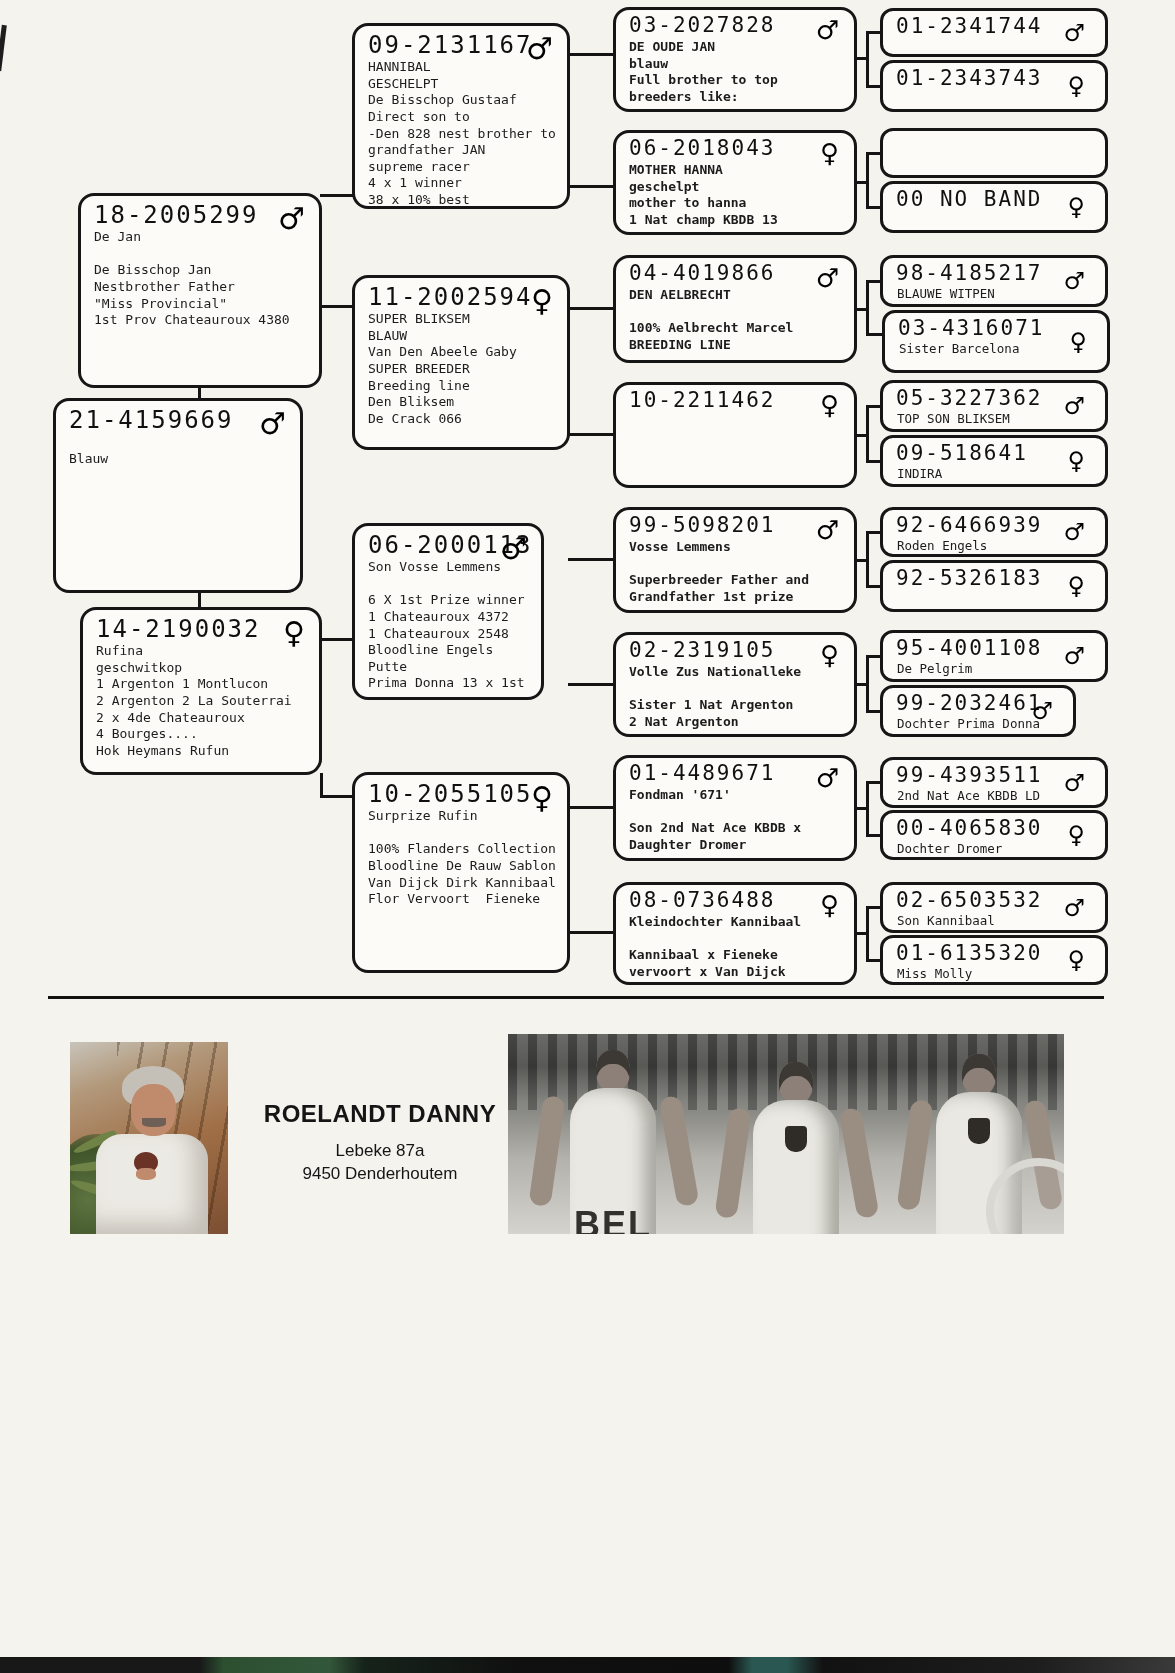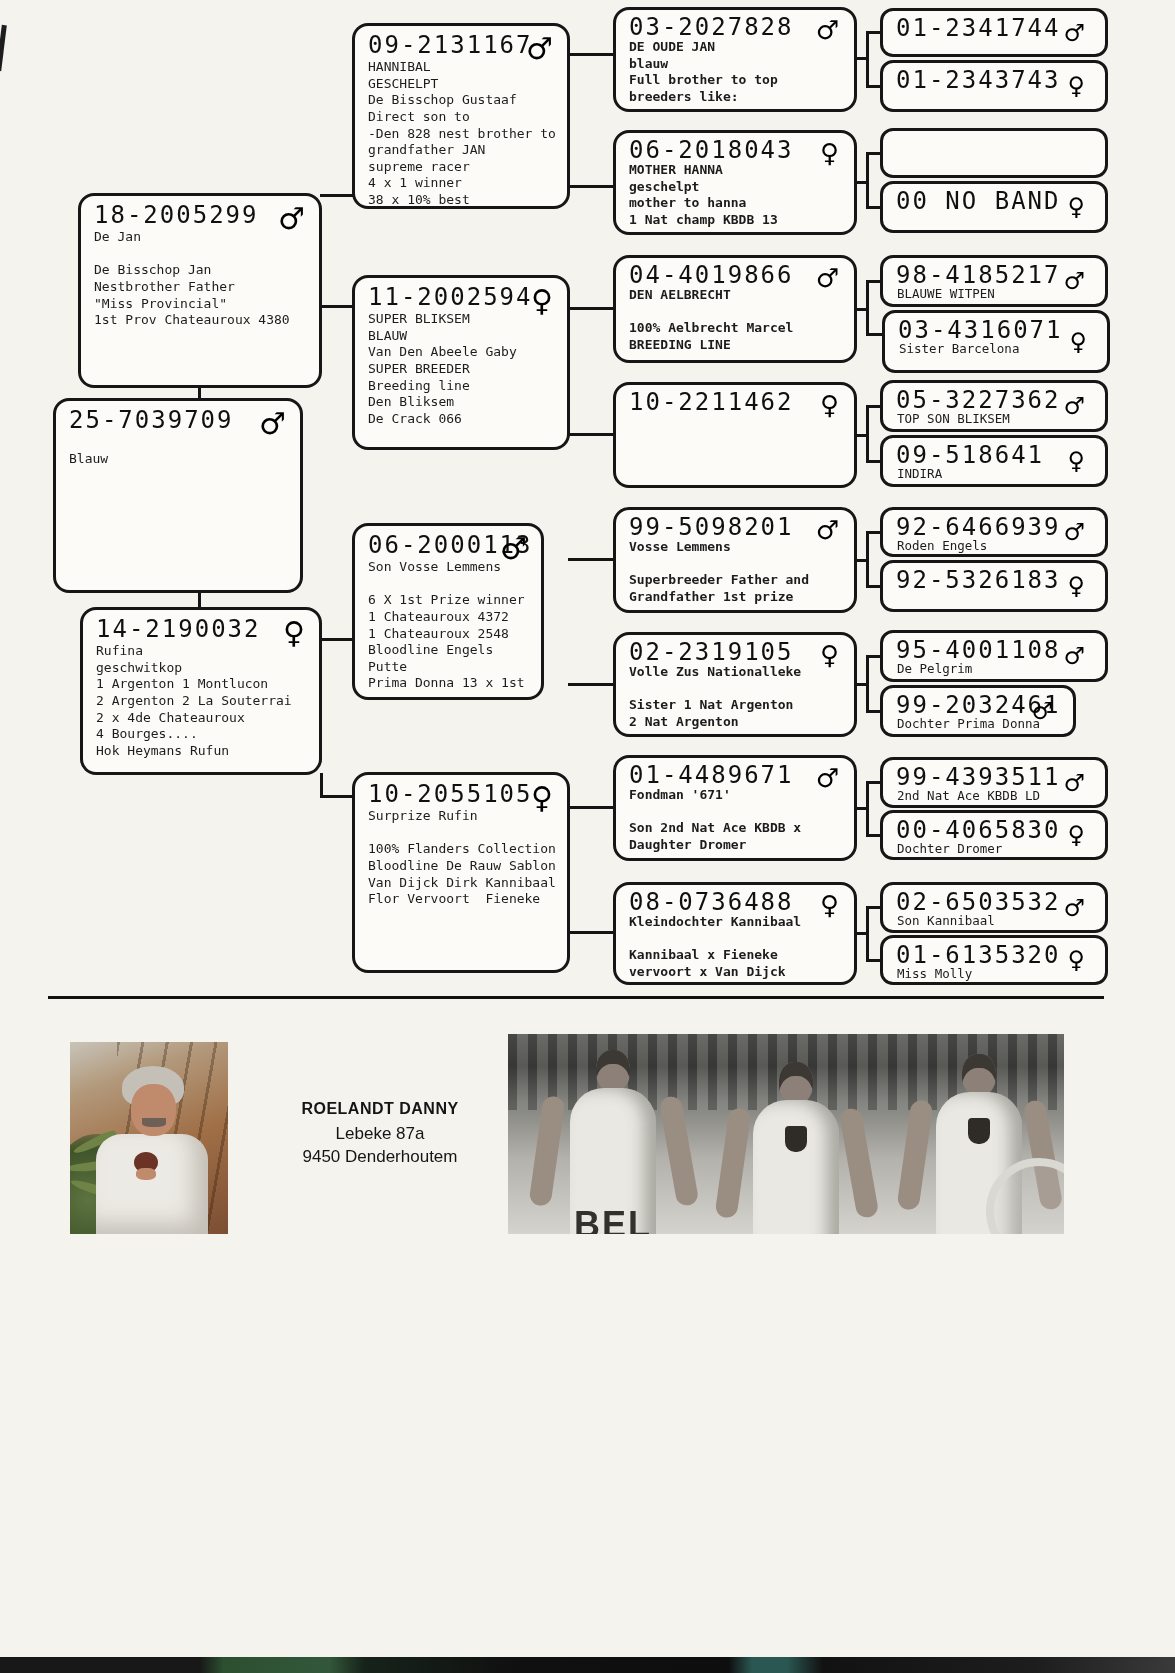--- a/index.html
+++ b/index.html
@@ -1,33 +1,33 @@
 <!DOCTYPE html>
 <html><head>
 <meta charset="utf-8">
 <style>
   html,body{margin:0;padding:0;background:#d8d6d0;}
   .page{position:relative;width:1175px;height:1673px;background:#f4f3ee;overflow:hidden;
         font-family:"DejaVu Sans Mono","Liberation Mono",monospace;color:#1b1b1b;}
   .pbox{position:absolute;background:#fcfbf8;border:3px solid #161616;border-radius:16px;box-sizing:border-box;}
   .pbox.small{border-radius:13px;}
   .ring{position:absolute;left:13px;top:6px;font-size:24px;line-height:1.1;letter-spacing:2px;color:#101010;white-space:nowrap;}
-  .small .ring,.mid .ring{font-size:24px;top:4px;}
+  .small .ring,.mid .ring{font-size:21px;top:4px;}
   .details{position:absolute;left:13px;top:33px;right:8px;font-size:13px;line-height:1.28;white-space:pre-wrap;color:#1c1c1c;}
   .mid .details{top:29px;font-weight:bold;}
   .sub{position:absolute;left:14px;top:28px;font-size:12.5px;white-space:nowrap;color:#1c1c1c;}
   .sex{position:absolute;right:14px;top:8px;font-family:"DejaVu Sans",sans-serif;font-weight:900;font-size:30px;line-height:1;color:#000;}
   .mid .sex{font-size:26px;top:7px;right:15px;}
   .small .sex{font-size:24px;top:50%;transform:translateY(-50%);right:20px;}
   .ln{position:absolute;background:#141414;}
   .divider{position:absolute;left:48px;top:996px;width:1056px;height:3px;background:#111;}
   
   .owner-block{position:absolute;left:255px;top:1100px;width:250px;text-align:center;
                font-family:"Liberation Sans",sans-serif;color:#151515;}
-  .owner-name{font-size:16px;font-weight:bold;letter-spacing:.5px;margin-bottom:6px;}
+  .owner-name{font-size:24px;font-weight:bold;letter-spacing:.5px;margin-bottom:13px;}
   .owner-line{font-size:17px;margin-top:3px;}
   .photo{position:absolute;overflow:hidden;}
   .photo-left{left:70px;top:1042px;width:158px;height:192px;
     background:linear-gradient(160deg,#c8c4ba 0%,#b2987a 22%,#a06f47 55%,#7c4f33 100%);}
   .fence{position:absolute;right:0;top:0;width:70%;height:100%;
     background:repeating-linear-gradient(100deg,rgba(40,20,5,.30) 0 3px,rgba(255,255,255,0) 3px 24px);}
   .foliage1{position:absolute;left:-18px;bottom:-10px;width:90px;height:110px;border-radius:50%;
     background:radial-gradient(circle at 40% 60%,#5d7340 0%,#3f5429 60%,rgba(63,84,41,0) 100%);}
   .leaf{position:absolute;background:#6f8347;border-radius:40% 60% 10% 90%;}
   .hair{position:absolute;left:52px;top:24px;width:62px;height:42px;border-radius:50% 50% 40% 40%;background:#c4c0b8;}
@@ -109,21 +109,21 @@
   <div class="ln" style="left:855px;top:807px;width:14px;height:3px"></div>
   <div class="ln" style="left:866px;top:781px;width:3px;height:56px"></div>
   <div class="ln" style="left:866px;top:781px;width:16px;height:3px"></div>
   <div class="ln" style="left:866px;top:834px;width:16px;height:3px"></div>
   <div class="ln" style="left:855px;top:932px;width:14px;height:3px"></div>
   <div class="ln" style="left:866px;top:906px;width:3px;height:56px"></div>
   <div class="ln" style="left:866px;top:906px;width:16px;height:3px"></div>
   <div class="ln" style="left:866px;top:959px;width:16px;height:3px"></div>
 
   <div class="pbox" style="left:53px;top:398px;width:250px;height:195px">
-    <div class="ring">25-7039709</div>
+    <div class="ring">21-4159669</div>
     <div class="sex">♂</div>
     <div class="details">
 Blauw</div>
   </div>
 
   <div class="pbox" style="left:78px;top:193px;width:244px;height:195px">
     <div class="ring">18-2005299</div>
     <div class="sex">♂</div>
     <div class="details">De Jan
 

